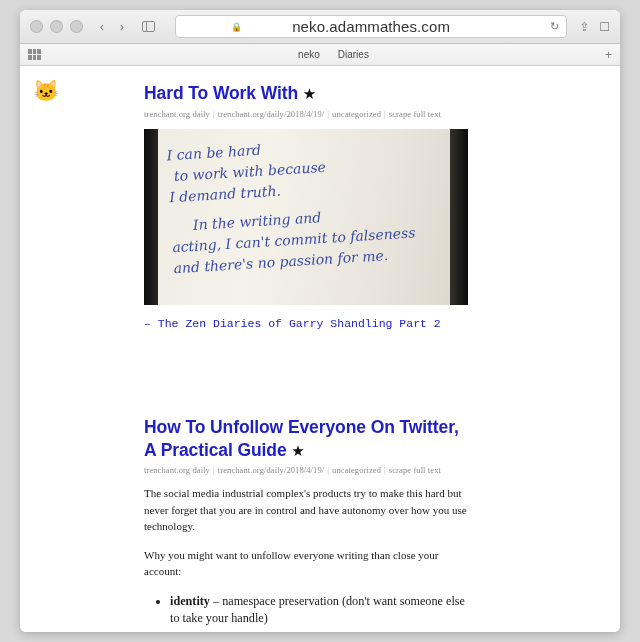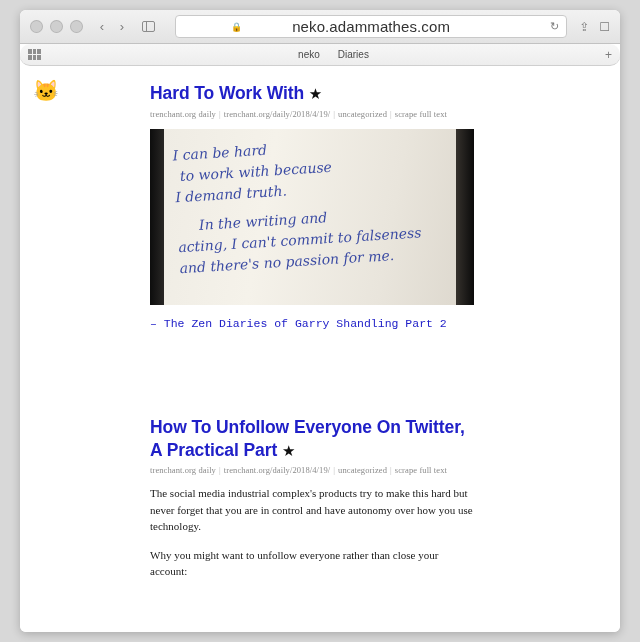--- a/index.html
+++ b/index.html
@@ -119,21 +119,20 @@
     height: 22px;
     background: linear-gradient(#f7f7f7, #ededed);
     border-bottom: 1px solid #cfcfcf;
     display: flex;
     align-items: center;
     font-size: 10px;
     color: #4a4a4a;
     padding: 0 8px;
     box-sizing: border-box;
     position: relative;
-    border-radius: 10px;
   }
   .bm-grid {
     width: 13px; height: 11px;
     display: grid;
     grid-template-columns: repeat(3, 1fr);
     grid-template-rows: repeat(2, 1fr);
     gap: 1px;
     margin-right: 14px;
   }
   .bm-grid i { background: #8e8e8e; display: block; }
@@ -160,21 +159,21 @@
   }
   .cat {
     position: absolute;
     left: 13px;
     top: 14px;
     font-size: 21px;
     line-height: 1;
   }
   .content {
     position: absolute;
-    left: 130px;
+    left: 124px;
     top: 6px;
     width: 324px;
   }
 
   h1.post-title {
     font-family: "Liberation Sans", sans-serif;
     font-size: 17.5px;
     line-height: 1.3;
     color: #2020c8;
     margin: 10px 0 4px 0;
@@ -338,28 +337,34 @@
           </div>
         </div>
 
         <div class="caption">
           <a href="#">– The Zen Diaries of Garry Shandling Part 2</a>
         </div>
 
         <div class="spacer"></div>
 
         <h1 class="post-title">
-          <span>How To Unfollow Everyone On Twitter, A Practical Part</span>
+          <span>How To Unfollow Everyone On Twitter, A Practical Guide</span>
           <span class="star">★</span>
         </h1>
         <div class="meta">
           <span>trenchant.org daily</span><span class="sep">|</span><span>trenchant.org/daily/2018/4/19/</span><span class="sep">|</span><span>uncategorized</span><span class="sep">|</span><span>scrape full text</span>
         </div>
 
         <p class="body">The social media industrial complex's products try to make this hard but never forget that you are in control and have autonomy over how you use technology.</p>
-        <p class="body">Why you might want to unfollow everyone rather than close your account:</p>
-
+        <p class="body">Why you might want to unfollow everyone writing than close your account:</p>
+
+        <ul class="bullets">
+          <li>
+            <b>identity</b><span> – namespace preservation (don't want someone else to take your handle)</span>
+          </li>
+
+        </ul>
 
       </div>
     </div>
 
   </div>
 </div>
 
 </body></html>

